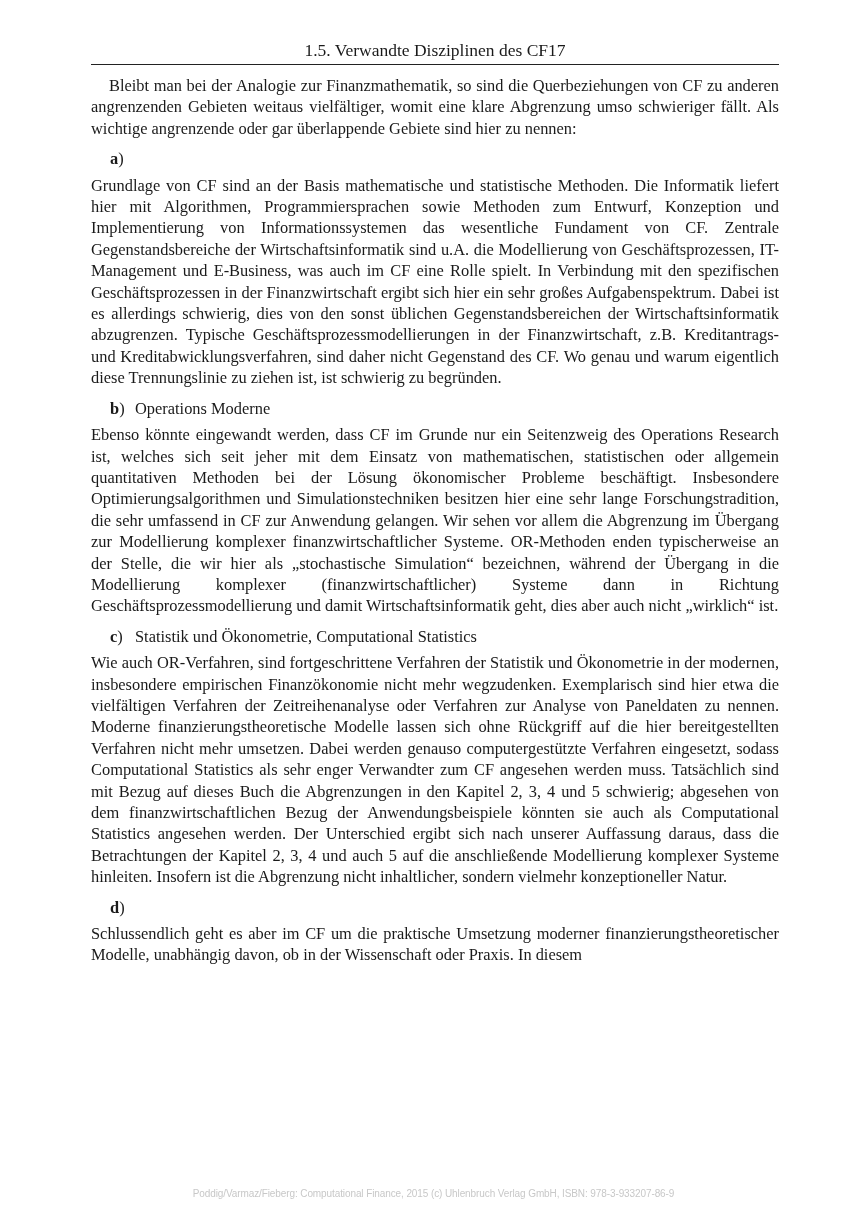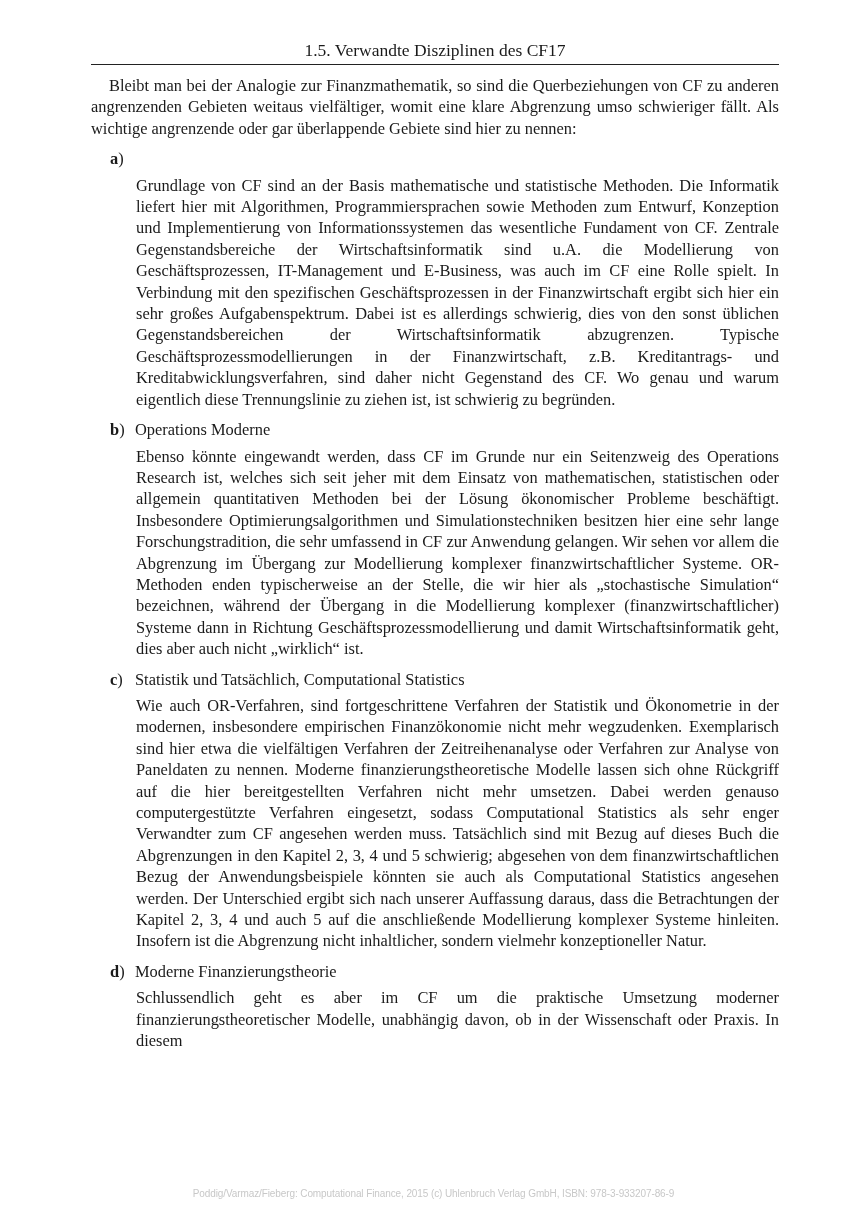--- a/index.html
+++ b/index.html
@@ -17,21 +17,21 @@
     .content {
       position: absolute; left: 91px; top: 69px; width: 688px;
       font-size: 16.4px; line-height: 21.4px;
     }
     p { margin: 0; text-align: justify; }
     .indent { text-indent: 18px; margin-top: 6px; }
     .item { margin-top: 9px; }
     .item-head { display: flex; align-items: baseline; margin-left: 19px; margin-bottom: 5px; }
     .item-label { font-weight: bold; width: 25px; }
     .item-label .paren { font-weight: normal; }
-    .item-body { margin-left: 45px; text-align: justify; }
+    .item-body { text-align: justify; }
     .footer {
       position: absolute; left: 0; right: 0; top: 1188px; text-align: center;
       font-family: "Liberation Sans", "DejaVu Sans", sans-serif;
       font-size: 10px; color: #c8c8c8; letter-spacing: -0.1px;
     }
   </style>
 </head>
 <body>
 
 <div class="header">
@@ -53,27 +53,26 @@
     <div class="item-head">
       <span class="item-label"><span>b</span><span class="paren">)</span></span>
       <span>Operations Moderne</span>
     </div>
     <p class="item-body">Ebenso könnte eingewandt werden, dass CF im Grunde nur ein Seitenzweig des Operations Research ist, welches sich seit jeher mit dem Einsatz von mathematischen, statistischen oder allgemein quantitativen Methoden bei der Lösung ökonomischer Probleme beschäftigt. Insbesondere Optimierungsalgorithmen und Simulationstechniken besitzen hier eine sehr lange Forschungstradition, die sehr umfassend in CF zur Anwendung gelangen. Wir sehen vor allem die Abgrenzung im Übergang zur Modellierung komplexer finanzwirtschaftlicher Systeme. OR-Methoden enden typischerweise an der Stelle, die wir hier als „stochastische Simulation“ bezeichnen, während der Übergang in die Modellierung komplexer (finanzwirtschaftlicher) Systeme dann in Richtung Geschäftsprozessmodellierung und damit Wirtschaftsinformatik geht, dies aber auch nicht „wirklich“ ist.</p>
   </div>
 
   <div class="item">
     <div class="item-head">
       <span class="item-label"><span>c</span><span class="paren">)</span></span>
-      <span>Statistik und Tatsächlich, Computational Statistics</span>
+      <span>Statistik und Ökonometrie, Computational Statistics</span>
     </div>
     <p class="item-body">Wie auch OR-Verfahren, sind fortgeschrittene Verfahren der Statistik und Ökonometrie in der modernen, insbesondere empirischen Finanzökonomie nicht mehr wegzudenken. Exemplarisch sind hier etwa die vielfältigen Verfahren der Zeitreihenanalyse oder Verfahren zur Analyse von Paneldaten zu nennen. Moderne finanzierungstheoretische Modelle lassen sich ohne Rückgriff auf die hier bereitgestellten Verfahren nicht mehr umsetzen. Dabei werden genauso computergestützte Verfahren eingesetzt, sodass Computational Statistics als sehr enger Verwandter zum CF angesehen werden muss. Tatsächlich sind mit Bezug auf dieses Buch die Abgrenzungen in den Kapitel 2, 3, 4 und 5 schwierig; abgesehen von dem finanzwirtschaftlichen Bezug der Anwendungsbeispiele könnten sie auch als Computational Statistics angesehen werden. Der Unterschied ergibt sich nach unserer Auffassung daraus, dass die Betrachtungen der Kapitel 2, 3, 4 und auch 5 auf die anschließende Modellierung komplexer Systeme hinleiten. Insofern ist die Abgrenzung nicht inhaltlicher, sondern vielmehr konzeptioneller Natur.</p>
   </div>
 
   <div class="item">
     <div class="item-head">
       <span class="item-label"><span>d</span><span class="paren">)</span></span>
-      <span>Moderne Finanzierungstheorie</span>
     </div>
     <p class="item-body">Schlussendlich geht es aber im CF um die praktische Umsetzung moderner finanzierungstheoretischer Modelle, unabhängig davon, ob in der Wissenschaft oder Praxis. In diesem</p>
   </div>
 </div>
 
 <div class="footer">Poddig/Varmaz/Fieberg: Computational Finance, 2015  (c) Uhlenbruch Verlag GmbH, ISBN: 978-3-933207-86-9</div>
 
 </body></html>

